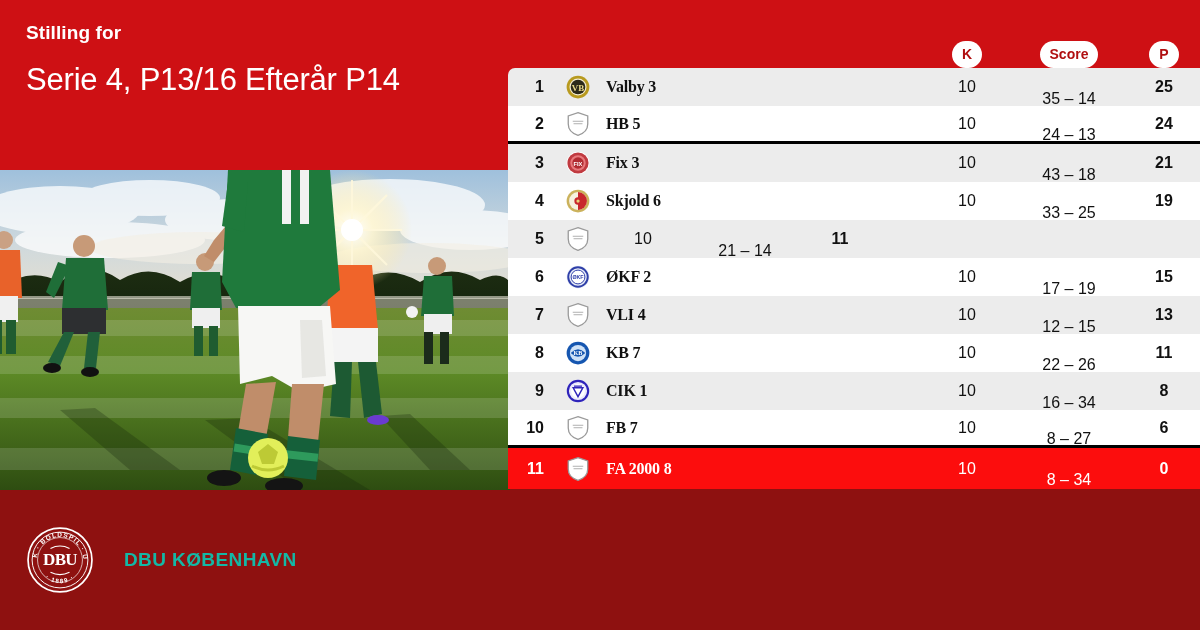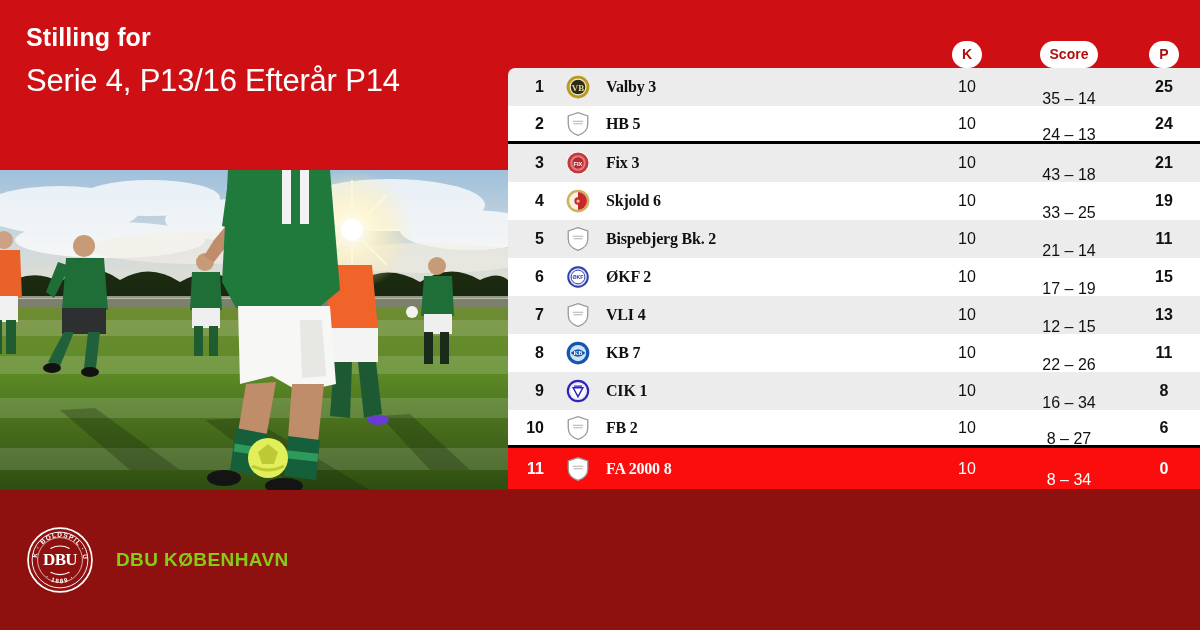--- a/index.html
+++ b/index.html
@@ -17,22 +17,22 @@
     position:absolute; left:0; top:0; width:1200px; height:170px;
     background:#CE1014; z-index:1;
   }
 
   
   #headline{
     position:absolute; left:26px; top:22px; width:460px; z-index:4;
     color:#ffffff;
   }
   #kicker{
-    font-size:25px; font-weight:bold; letter-spacing:.1px;
-    line-height:1.2; margin-bottom:10px;
+    font-size:19px; font-weight:bold; letter-spacing:.1px;
+    line-height:1.2; margin-bottom:16px;
   }
   #title{
     font-size:31px; font-weight:normal; line-height:1.22;
     letter-spacing:-.2px;
   }
 
   
   #photo{
     position:absolute; left:0; top:170px; width:510px; height:320px;
     overflow:hidden; z-index:3; background:#2d4a12;
@@ -94,22 +94,22 @@
     pointer-events:auto;
   }
 
   
   #footer{
     position:absolute; left:0; bottom:0; width:1200px; height:140px;
     z-index:4; display:flex; align-items:center; padding-left:26px;
   }
   #dbu-logo{ width:68px; height:68px; flex:0 0 68px; }
   #footer-text{
-    color:#84cc16; font-weight:bold; font-size:19px;
-    letter-spacing:.4px; margin-left:22px;
+    color:#14b8a6; font-weight:bold; font-size:19px;
+    letter-spacing:.4px; margin-left:30px;
   }
 </style>
 </head>
 <body>
 
 <div id="top-band"></div>
 
 <div id="headline">
   <div id="kicker">Stilling for</div>
   <div id="title">Serie 4, P13/16 Efterår P14</div>
@@ -341,21 +341,20 @@
     </div>
     <div class="row alt">
       <div class="c-pos">5</div>
       <div class="c-crest">
         <svg viewBox="0 0 32 32" width="26" height="26">
           <path d="M16,2 L28,6 L28,16 Q28,26 16,30 Q4,26 4,16 L4,6 Z" fill="#ffffff" stroke="#9a9a9a" stroke-width="1.6"></path>
                <rect x="9.5" y="12" width="13" height="1.3" fill="#b5b5b5"></rect>
                <rect x="10.5" y="15" width="11" height="1.3" fill="#b5b5b5"></rect>
         </svg>
       </div>
-      <div class="c-team">Bispebjerg Bk. 2</div>
       <div class="c-k">10</div>
       <div class="c-score">21 – 14</div>
       <div class="c-p">11</div>
     </div>
     <div class="row plain">
       <div class="c-pos">6</div>
       <div class="c-crest">
         <svg viewBox="0 0 32 32" width="26" height="26">
           <circle cx="16" cy="16" r="14" fill="#e8edf8"></circle>
                <circle cx="16" cy="16" r="12" fill="none" stroke="#2f3fa8" stroke-width="2.4"></circle>
@@ -415,21 +414,21 @@
     </div>
     <div class="row plain sep-below">
       <div class="c-pos">10</div>
       <div class="c-crest">
         <svg viewBox="0 0 32 32" width="26" height="26">
           <path d="M16,2 L28,6 L28,16 Q28,26 16,30 Q4,26 4,16 L4,6 Z" fill="#ffffff" stroke="#9a9a9a" stroke-width="1.6"></path>
                <rect x="9.5" y="12" width="13" height="1.3" fill="#b5b5b5"></rect>
                <rect x="10.5" y="15" width="11" height="1.3" fill="#b5b5b5"></rect>
         </svg>
       </div>
-      <div class="c-team">FB 2</div>
+      <div class="c-team">FB 7</div>
       <div class="c-k">10</div>
       <div class="c-score">8 – 27</div>
       <div class="c-p">6</div>
     </div>
     <div class="row highlight">
       <div class="c-pos">11</div>
       <div class="c-crest">
         <svg viewBox="0 0 32 32" width="26" height="26">
           <path d="M16,2 L28,6 L28,16 Q28,26 16,30 Q4,26 4,16 L4,6 Z" fill="#ffffff" stroke="#9a9a9a" stroke-width="1.6"></path>
                <rect x="9.5" y="12" width="13" height="1.3" fill="#b5b5b5"></rect>

